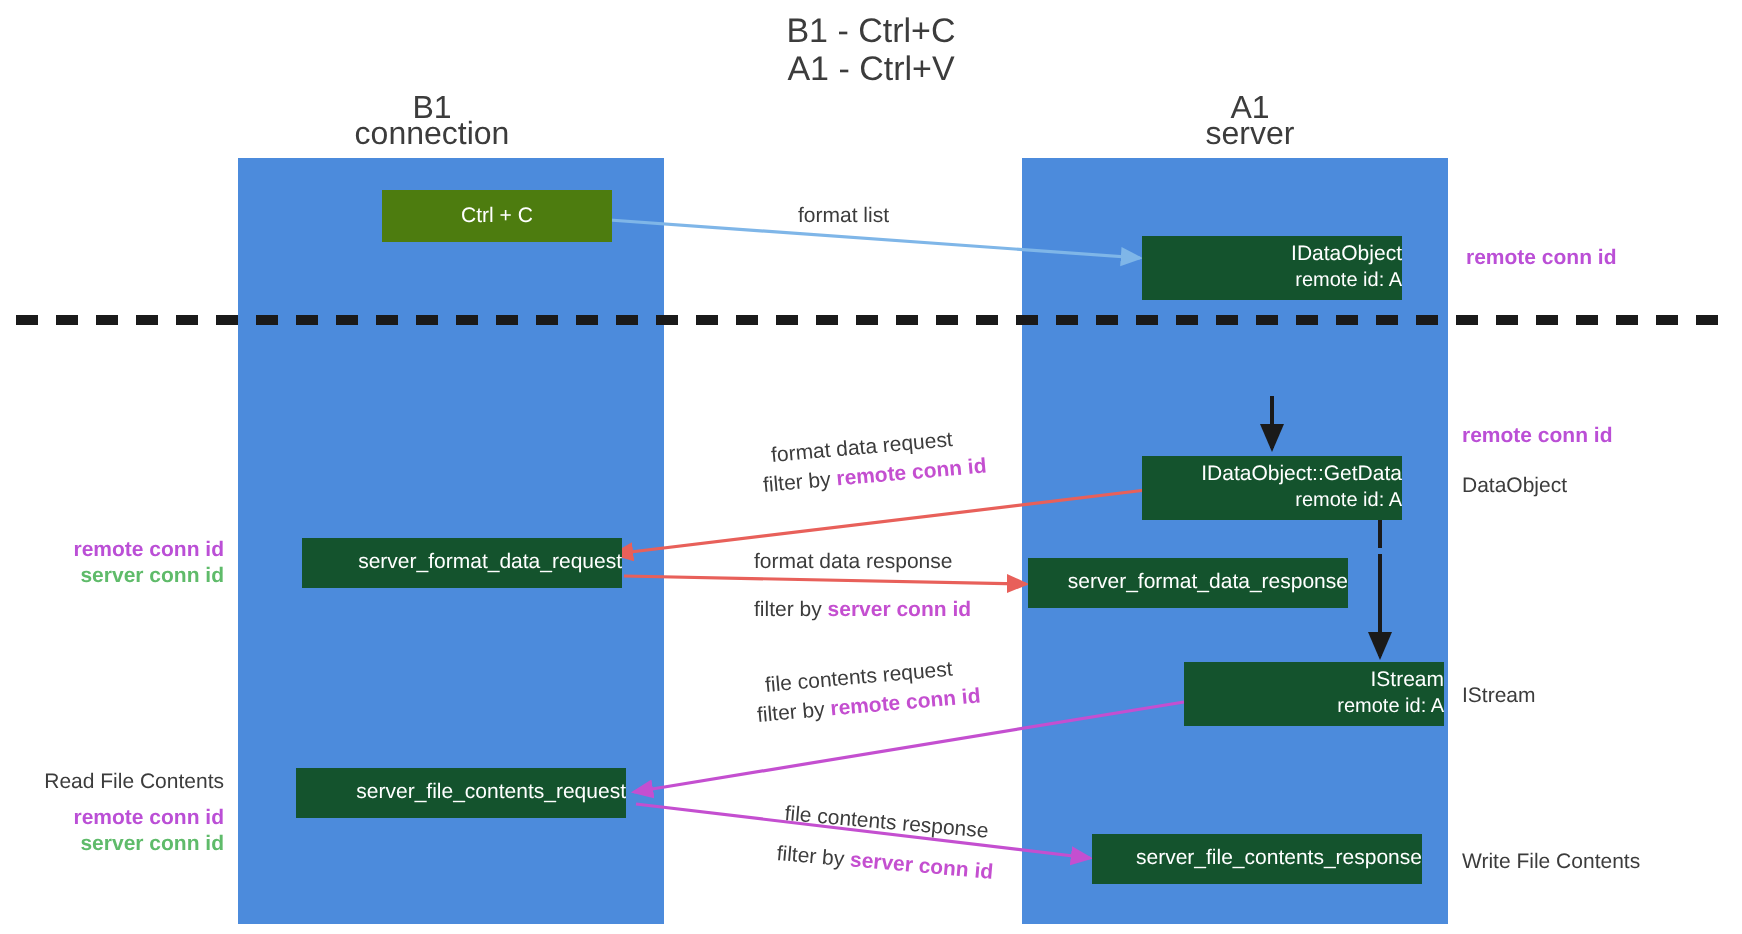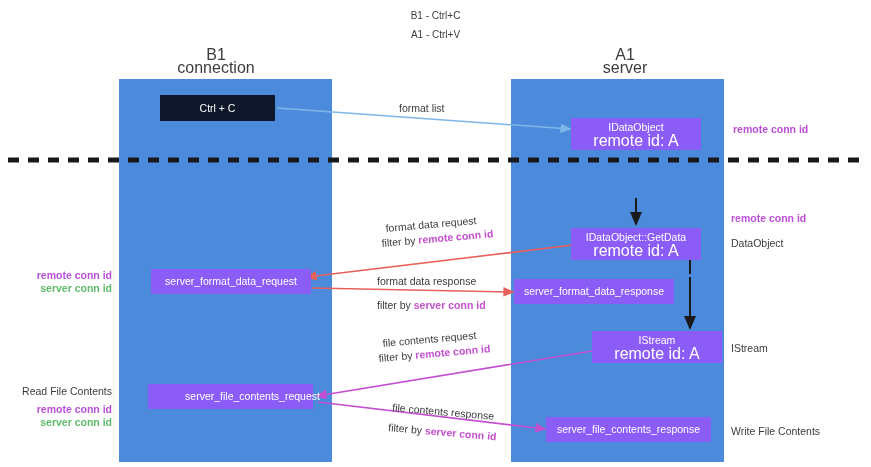--- a/index.html
+++ b/index.html
@@ -9,35 +9,35 @@
     font-family:"Liberation Sans","DejaVu Sans",sans-serif;
     position:relative;overflow:hidden;
     color:#3c3c3c;
   }
   #stage{position:absolute;left:0;top:0;width:871px;height:467px;}
 
   .lane{position:absolute;background:#4c8bdc;}
 
   .title{
     position:absolute;text-align:center;width:100%;
-    font-size:10px;color:#3c3c3c;line-height:19px;
+    font-size:17px;color:#3c3c3c;line-height:19px;
   }
   .lane-head{
     position:absolute;text-align:center;font-size:16px;
     color:#3c3c3c;line-height:13px;
   }
 
   .node{
     position:absolute;box-sizing:border-box;
     display:flex;flex-direction:column;align-items:center;justify-content:center;
     font-size:10.5px;color:#ffffff;line-height:13px;text-align:center;
   }
-  .node.orange{background:#8b5cf6;}
-  .node.green{background:#0f172a;}
-  .node .l2{font-size:16px;}
+  .node.orange{background:#14532d;align-items:flex-end;}
+  .node.green{background:#4d7c0f;margin-left:31px;}
+  .node .l2{font-size:10px;}
 
   .edge-label{
     position:absolute;font-size:10.5px;line-height:14px;
     color:#3c3c3c;white-space:nowrap;
   }
   .edge-label .hl-remote{color:#c44fd0;font-weight:bold;}
   .edge-label .hl-server{color:#c44fd0;font-weight:bold;}
   .edge-label.rot{transform-origin:left top;}
 
   .side-note{position:absolute;font-size:10.5px;line-height:14px;white-space:nowrap;}

